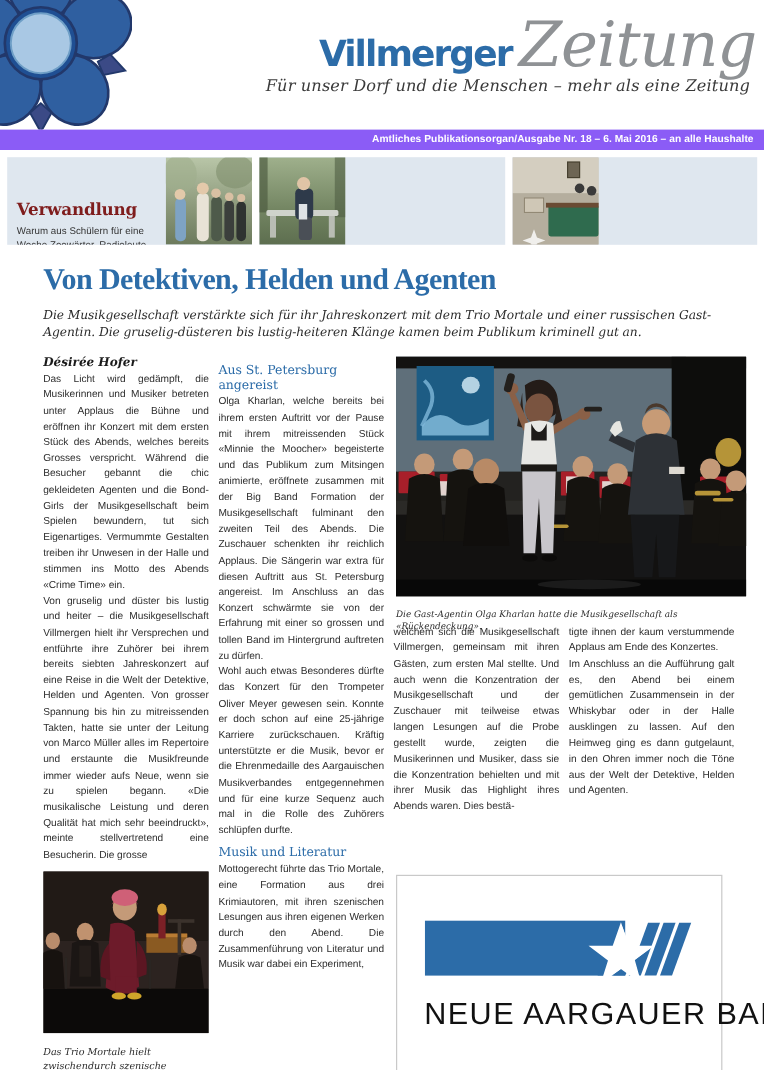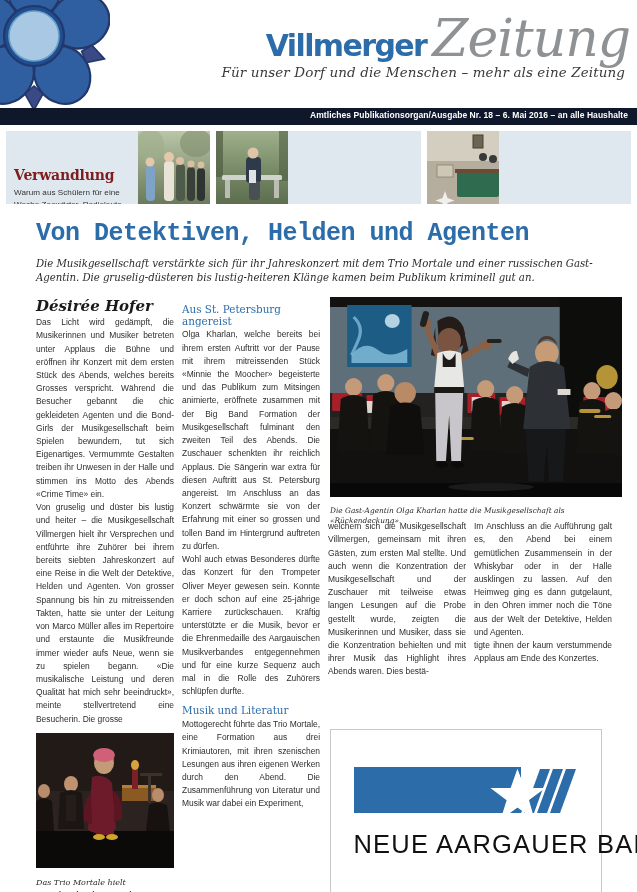--- a/index.html
+++ b/index.html
@@ -62,21 +62,21 @@
     font-family: "DejaVu Serif", serif;
     font-style: italic;
     font-size: 13.5px;
     color: #3a3a3a;
     letter-spacing: 0.1px;
   }
 
   
   .blue-bar {
     height: 17px;
-    background: #0f172a;
+    background: #8b5cf6;
     position: relative;
   }
   .blue-bar-text {
     position: absolute;
     right: 9px;
     top: 2px;
     color: #ffffff;
     font-size: 8.5px;
     font-weight: bold;
     letter-spacing: 0.05px;
@@ -130,21 +130,21 @@
     position: relative;
     overflow: hidden;
   }
   .teaser-photo svg, .teaser-photo .ph { display: block; width: 100%; height: 100%; }
 
   
   .headline-area {
     padding: 16px 36px 0 36px;
   }
   .headline {
-    font-family: Liberation Mono, monospace;
+    font-family: Liberation Serif, serif;
     font-weight: bold;
     font-size: 25px;
     color: #2c6ca8;
     letter-spacing: -0.5px;
     line-height: 1.1;
   }
   .lead {
     font-family: "DejaVu Serif", serif;
     font-style: italic;
     font-size: 10.2px;
@@ -168,21 +168,21 @@
   }
   .col {
     width: 138px;
     flex: 0 0 138px;
     position: relative;
   }
   .byline {
     font-family: "DejaVu Serif", serif;
     font-style: italic;
     font-weight: bold;
-    font-size: 15px;
+    font-size: 10px;
     color: #1a1a1a;
     margin-bottom: 1px;
   }
   .ptext {
     font-size: 8.45px;
     line-height: 1.565;
     color: #2e2e2e;
     text-align: justify;
     hyphens: none;
     letter-spacing: -0.02px;
@@ -457,22 +457,22 @@
       <p class="ptext">Mottogerecht führte das Trio Mortale, eine Formation aus drei Krimiautoren, mit ihren szenischen Lesungen aus ihren eigenen Werken durch den Abend. Die Zusammenführung von Literatur und Musik war dabei ein Experiment,</p>
     </div>
 
     <div class="col">
       <div style="height:223px"></div>
       <p class="ptext">welchem sich die Musikgesellschaft Villmergen, gemeinsam mit ihren Gästen, zum ersten Mal stellte. Und auch wenn die Konzentration der Musikgesellschaft und der Zuschauer mit teilweise etwas langen Lesungen auf die Probe gestellt wurde, zeigten die Musikerinnen und Musiker, dass sie die Konzentration behielten und mit ihrer Musik das Highlight ihres Abends waren. Dies bestä-</p>
     </div>
 
     <div class="col">
       <div style="height:223px"></div>
+      <p class="ptext">tigte ihnen der kaum verstummende Applaus am Ende des Konzertes.</p>
       <p class="ptext">Im Anschluss an die Aufführung galt es, den Abend bei einem gemütlichen Zusammensein in der Whiskybar oder in der Halle ausklingen zu lassen. Auf den Heimweg ging es dann gutgelaunt, in den Ohren immer noch die Töne aus der Welt der Detektive, Helden und Agenten.</p>
-      <p class="ptext">tigte ihnen der kaum verstummende Applaus am Ende des Konzertes.</p>
     </div>
 
   </div>
 
   <div class="wide-photo-wrap">
     <div class="photo-frame">
       <svg viewBox="0 0 272 200" preserveAspectRatio="none" width="100%" height="200">
         <rect width="272" height="200" fill="#1a1917"></rect>
         <rect x="0" y="0" width="272" height="120" fill="#232220"></rect>
         <rect x="0" y="0" width="225" height="96" fill="#5f6f7a"></rect>

